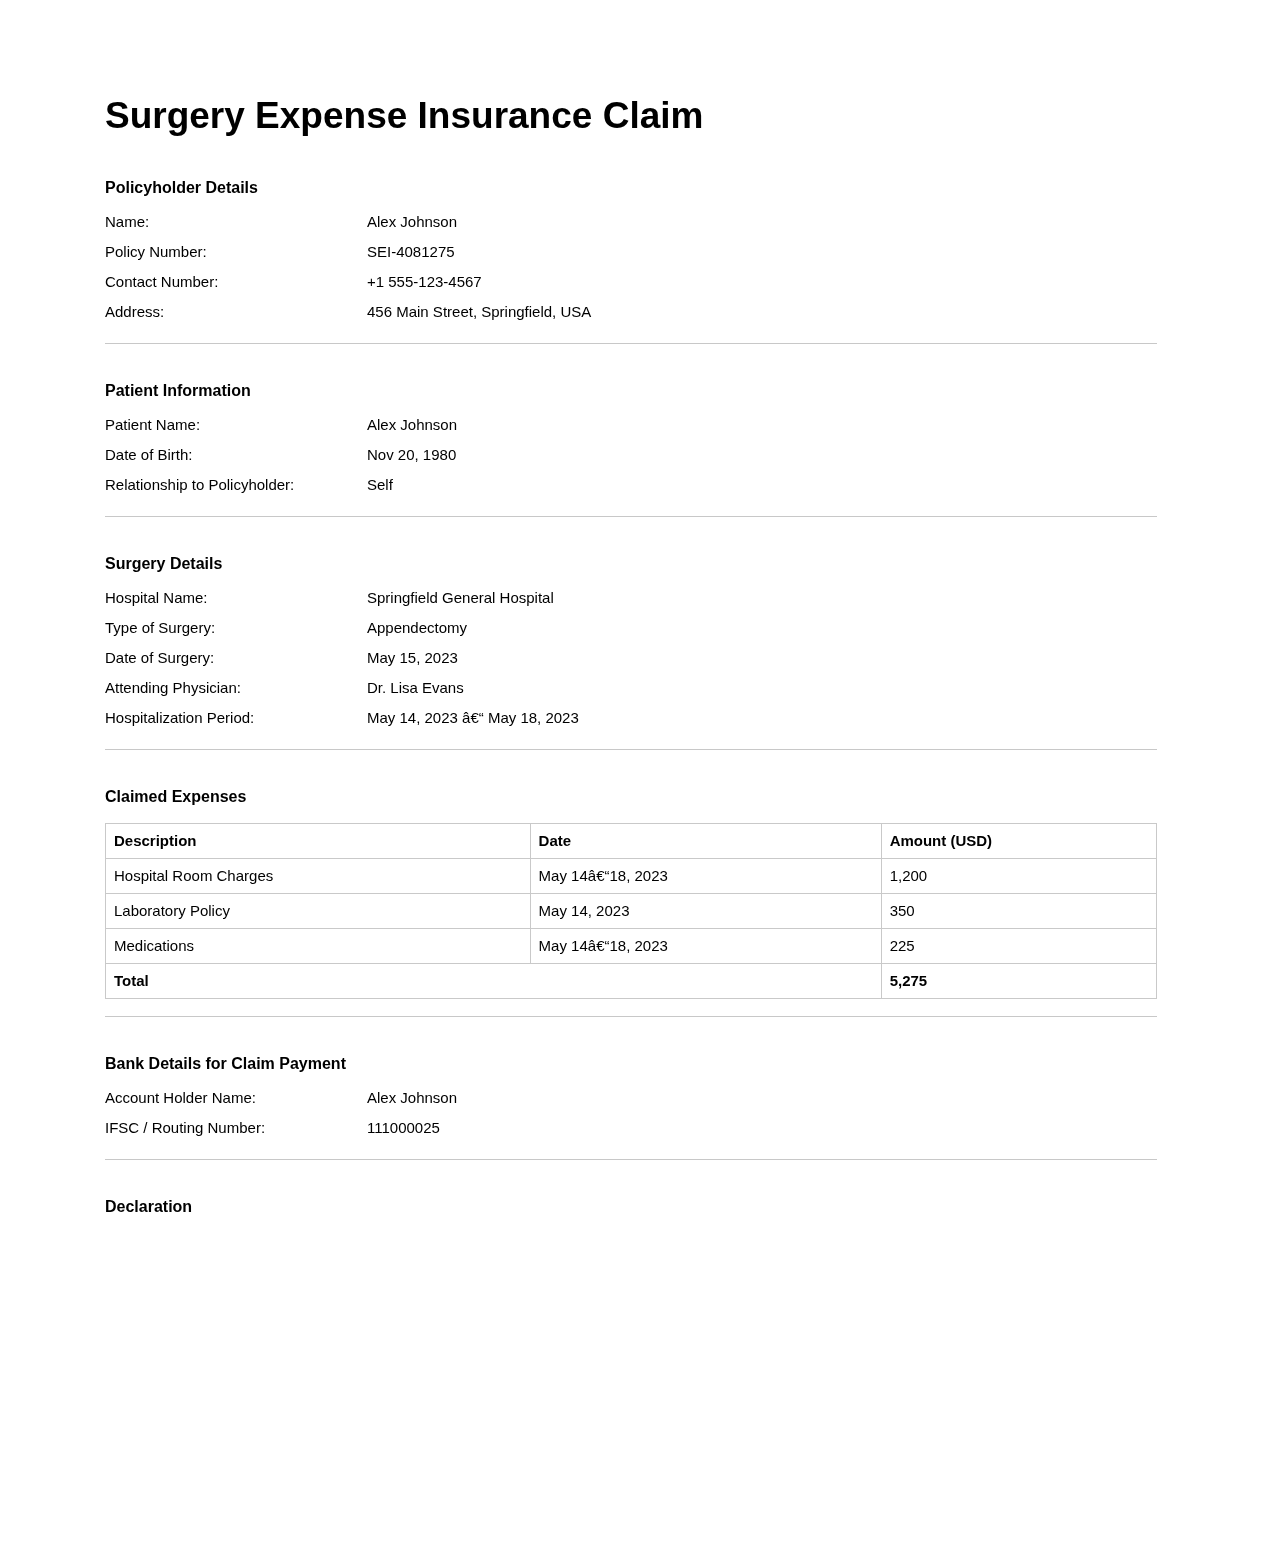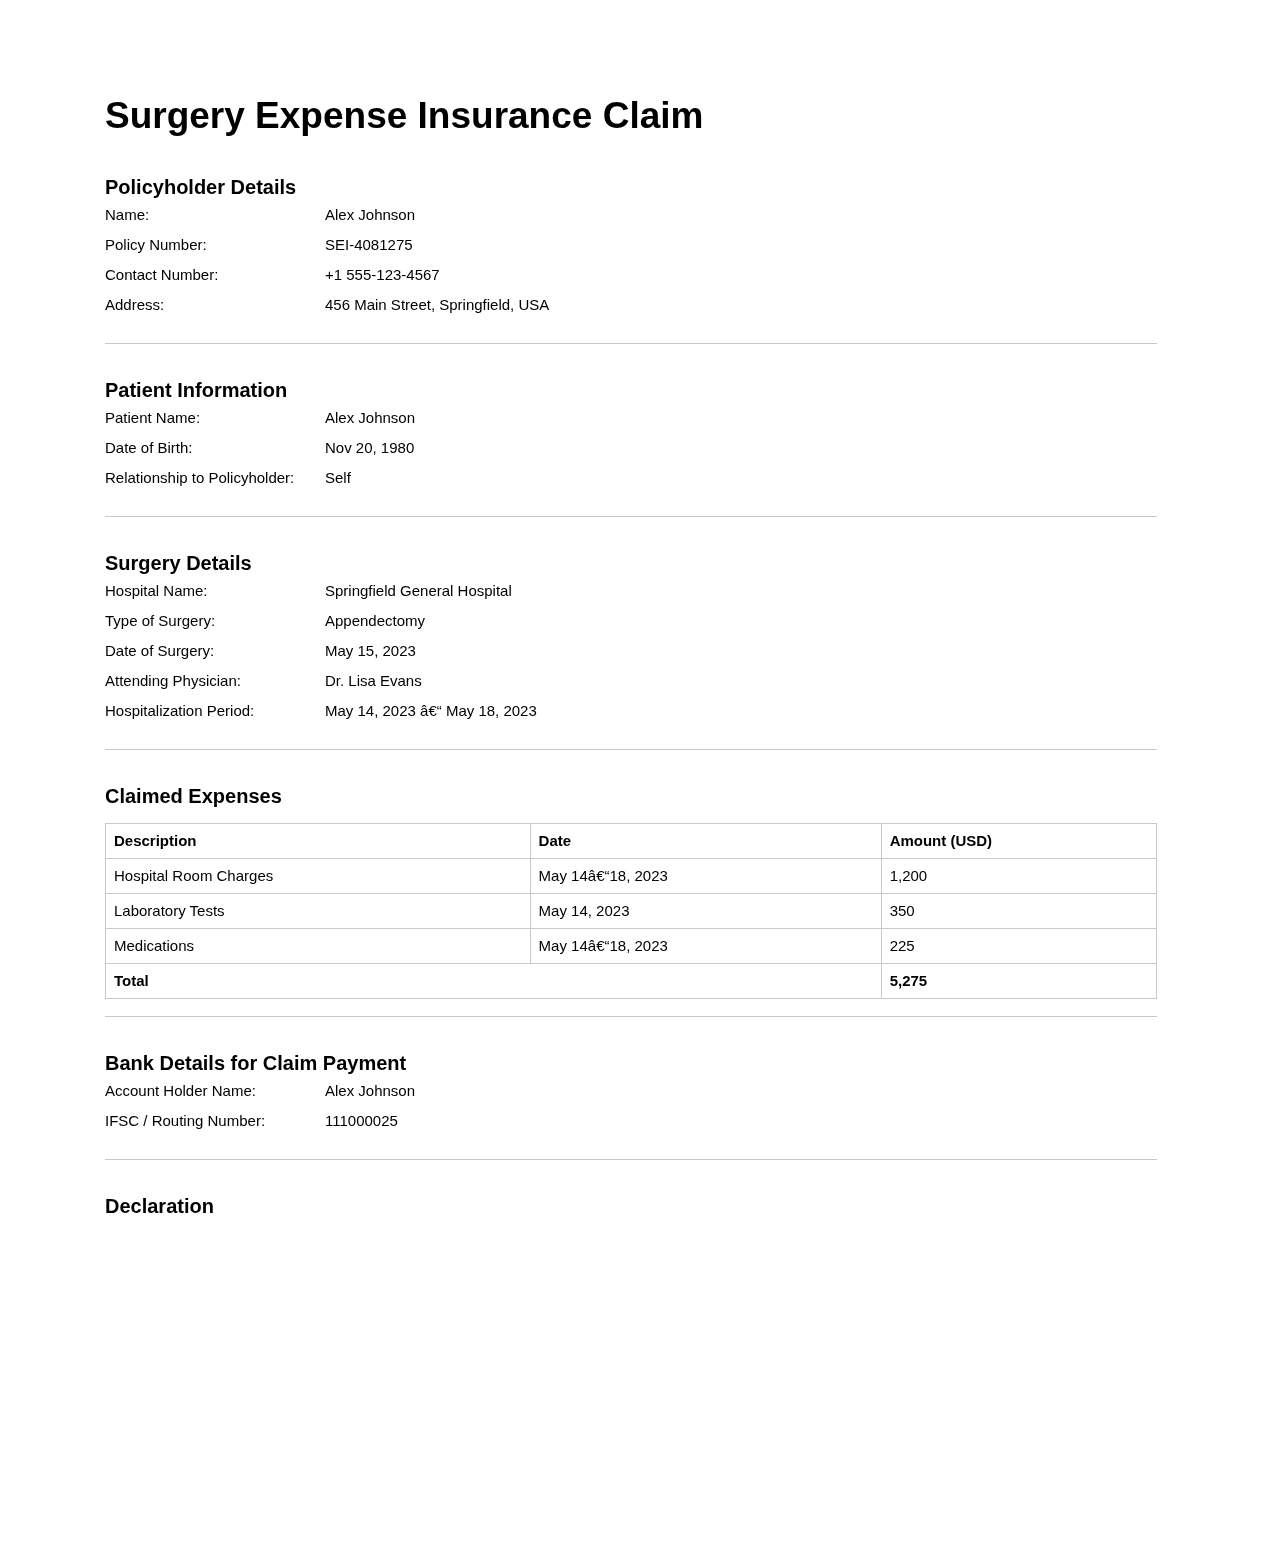--- a/index.html
+++ b/index.html
@@ -14,29 +14,31 @@
   .page {
     padding: 97px 106px 0 105px;
   }
   h1.doc-title {
     font-size: 37px;
     line-height: 38px;
     font-weight: bold;
     margin: 0 0 42px 0;
   }
   h2.section-heading {
-    font-size: 20px;
+    font-size: 16px;
     line-height: 21px;
     font-weight: bold;
     margin: 0 0 8px 0;
   }
   .fields { }
   .field-row {
     display: flex;
     height: 30px;
+    align-items: center;
+    gap: 42px;
   }
   .field-label {
     width: 220px;
     flex: 0 0 220px;
   }
   .field-value { }
   hr.section-divider {
     border: none;
     border-top: 1px solid #c8c8c8;
     margin: 17px 0 36px 0;
@@ -158,21 +160,21 @@
           <th>Amount (USD)</th>
         </tr>
       </thead>
       <tbody>
         <tr>
           <td>Hospital Room Charges</td>
           <td>May 14â€“18, 2023</td>
           <td>1,200</td>
         </tr>
         <tr>
-          <td>Laboratory Tests</td>
+          <td>Laboratory Policy</td>
           <td>May 14, 2023</td>
           <td>350</td>
         </tr>
         <tr>
           <td>Medications</td>
           <td>May 14â€“18, 2023</td>
           <td>225</td>
         </tr>
         <tr>
           <td class="total-label-cell" colspan="2">Total</td>

